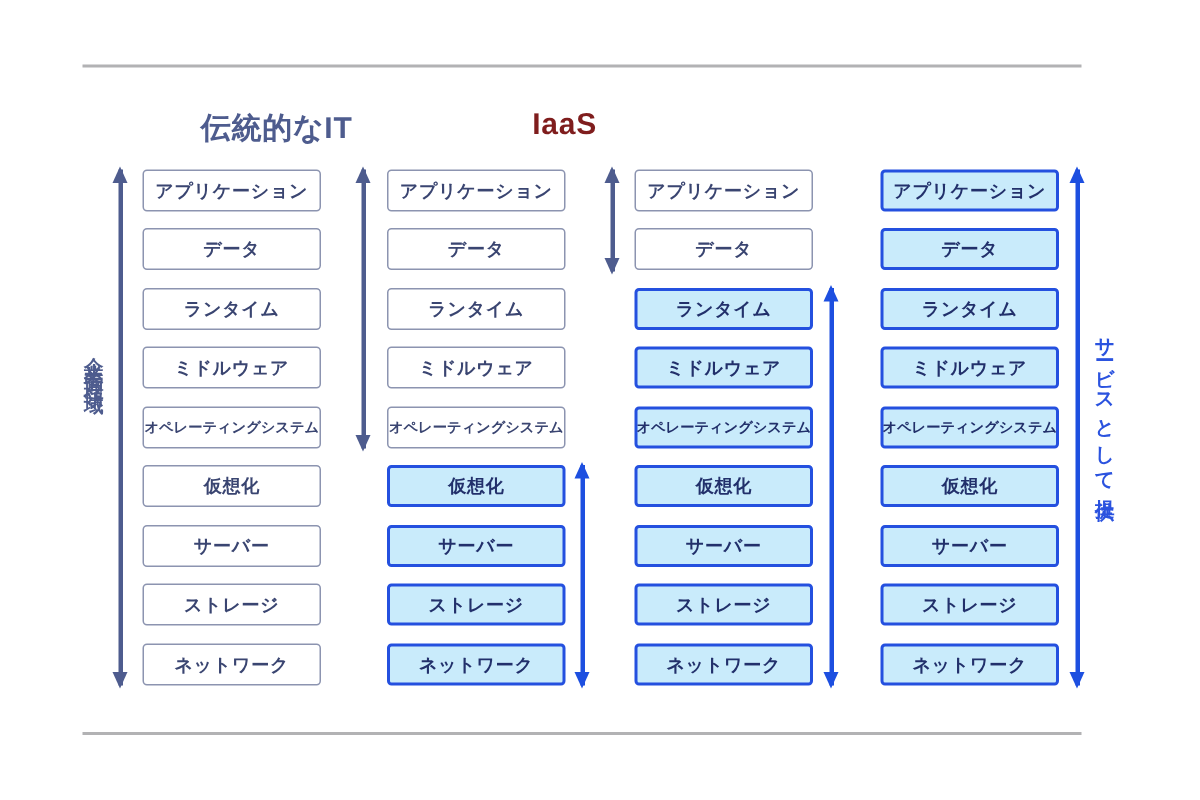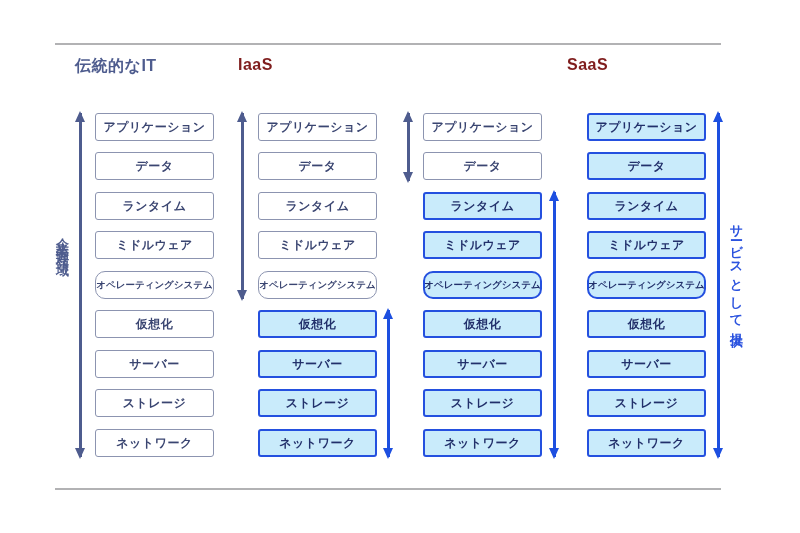--- a/index.html
+++ b/index.html
@@ -3,31 +3,31 @@
 <meta charset="utf-8">
 <style>
   html,body{margin:0;padding:0;background:#fff;}
   body{font-family:"Liberation Sans","DejaVu Sans",sans-serif;}
   #stage{position:relative;width:800px;height:533px;background:#ffffff;overflow:hidden;}
 
   .divider{position:absolute;left:55px;width:666px;height:2px;background:#b2b2b4;}
   .divider.top{top:43px;}
   .divider.bottom{top:488px;}
 
-  .col-header{position:absolute;top:56px;width:160px;height:28px;
-    text-align:left;font-weight:bold;font-size:16px;letter-spacing:0.5px;}
+  .col-header{position:absolute;top:72px;width:160px;height:28px;
+    text-align:right;font-weight:bold;font-size:20px;letter-spacing:0.5px;}
   .col-header.traditional{color:#4e5c8e;}
   .col-header.cloud{color:#7f1d1d;}
 
   .box{position:absolute;width:119px;height:28px;box-sizing:border-box;
     border-radius:3px;display:flex;align-items:center;justify-content:center;
     font-weight:bold;font-size:12px;letter-spacing:0.5px;white-space:nowrap;font-family:Liberation Mono, monospace;}
   .box.managed{background:#ffffff;border:1.5px solid #8c94b0;color:#3a4571;}
   .box.provided{background:#c9ebfb;border:2px solid #2450df;color:#22306b;}
-  .box.small{font-size:9.5px;letter-spacing:0;border-radius:10px;}
+  .box.small{font-size:9.5px;letter-spacing:0;}
 
   .varrow{position:absolute;width:2.5px;}
   .varrow.muted{background:#4e5c8e;}
   .varrow.blue{background:#1d4fe0;}
   .varrow::before,.varrow::after{content:"";position:absolute;left:50%;
     transform:translateX(-50%);width:0;height:0;
     border-left:5px solid transparent;border-right:5px solid transparent;}
   .varrow.muted::before{top:-2px;border-bottom:11px solid #4e5c8e;}
   .varrow.muted::after{bottom:-2px;border-top:11px solid #4e5c8e;}
   .varrow.blue::before{top:-2px;border-bottom:11px solid #1d4fe0;}
@@ -41,21 +41,20 @@
 </head>
 <body>
 
 <div id="stage">
 
   <div class="divider top"></div>
   <div class="divider bottom"></div>
 
   <div class="col-header traditional" style="left:75px">伝統的なIT</div>
   <div class="col-header cloud" style="left:238px">IaaS</div>
-  <div class="col-header cloud" style="left:567px">SaaS</div>
 
   <div class="side-label left">企業管理領域</div>
   <div class="side-label right">サービスとして提供</div>
 
   <div class="varrow muted" style="left:79px;top:113px;height:344px"></div>
   <div class="varrow muted" style="left:241px;top:113px;height:186px"></div>
   <div class="varrow muted" style="left:407px;top:113px;height:68px"></div>
   <div class="varrow blue" style="left:387px;top:310px;height:147px"></div>
   <div class="varrow blue" style="left:553px;top:192px;height:265px"></div>
   <div class="varrow blue" style="left:717px;top:113px;height:344px"></div>

